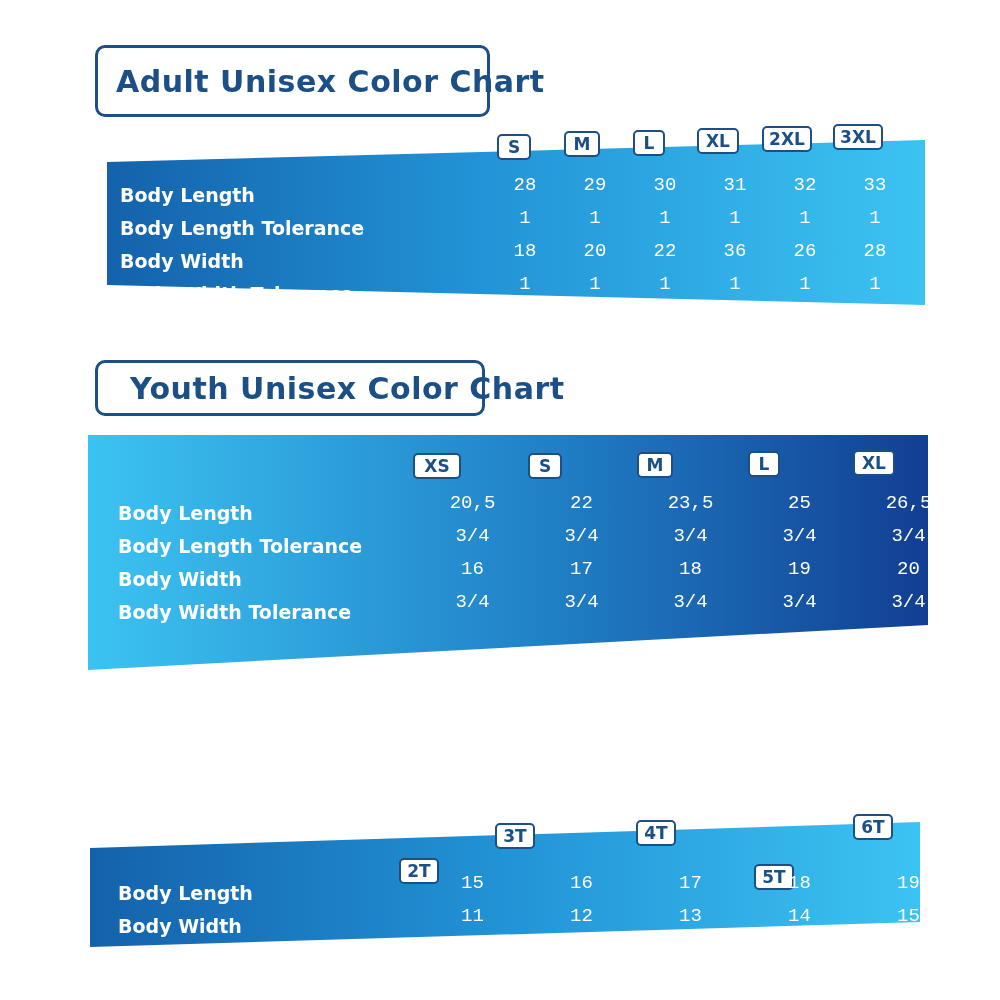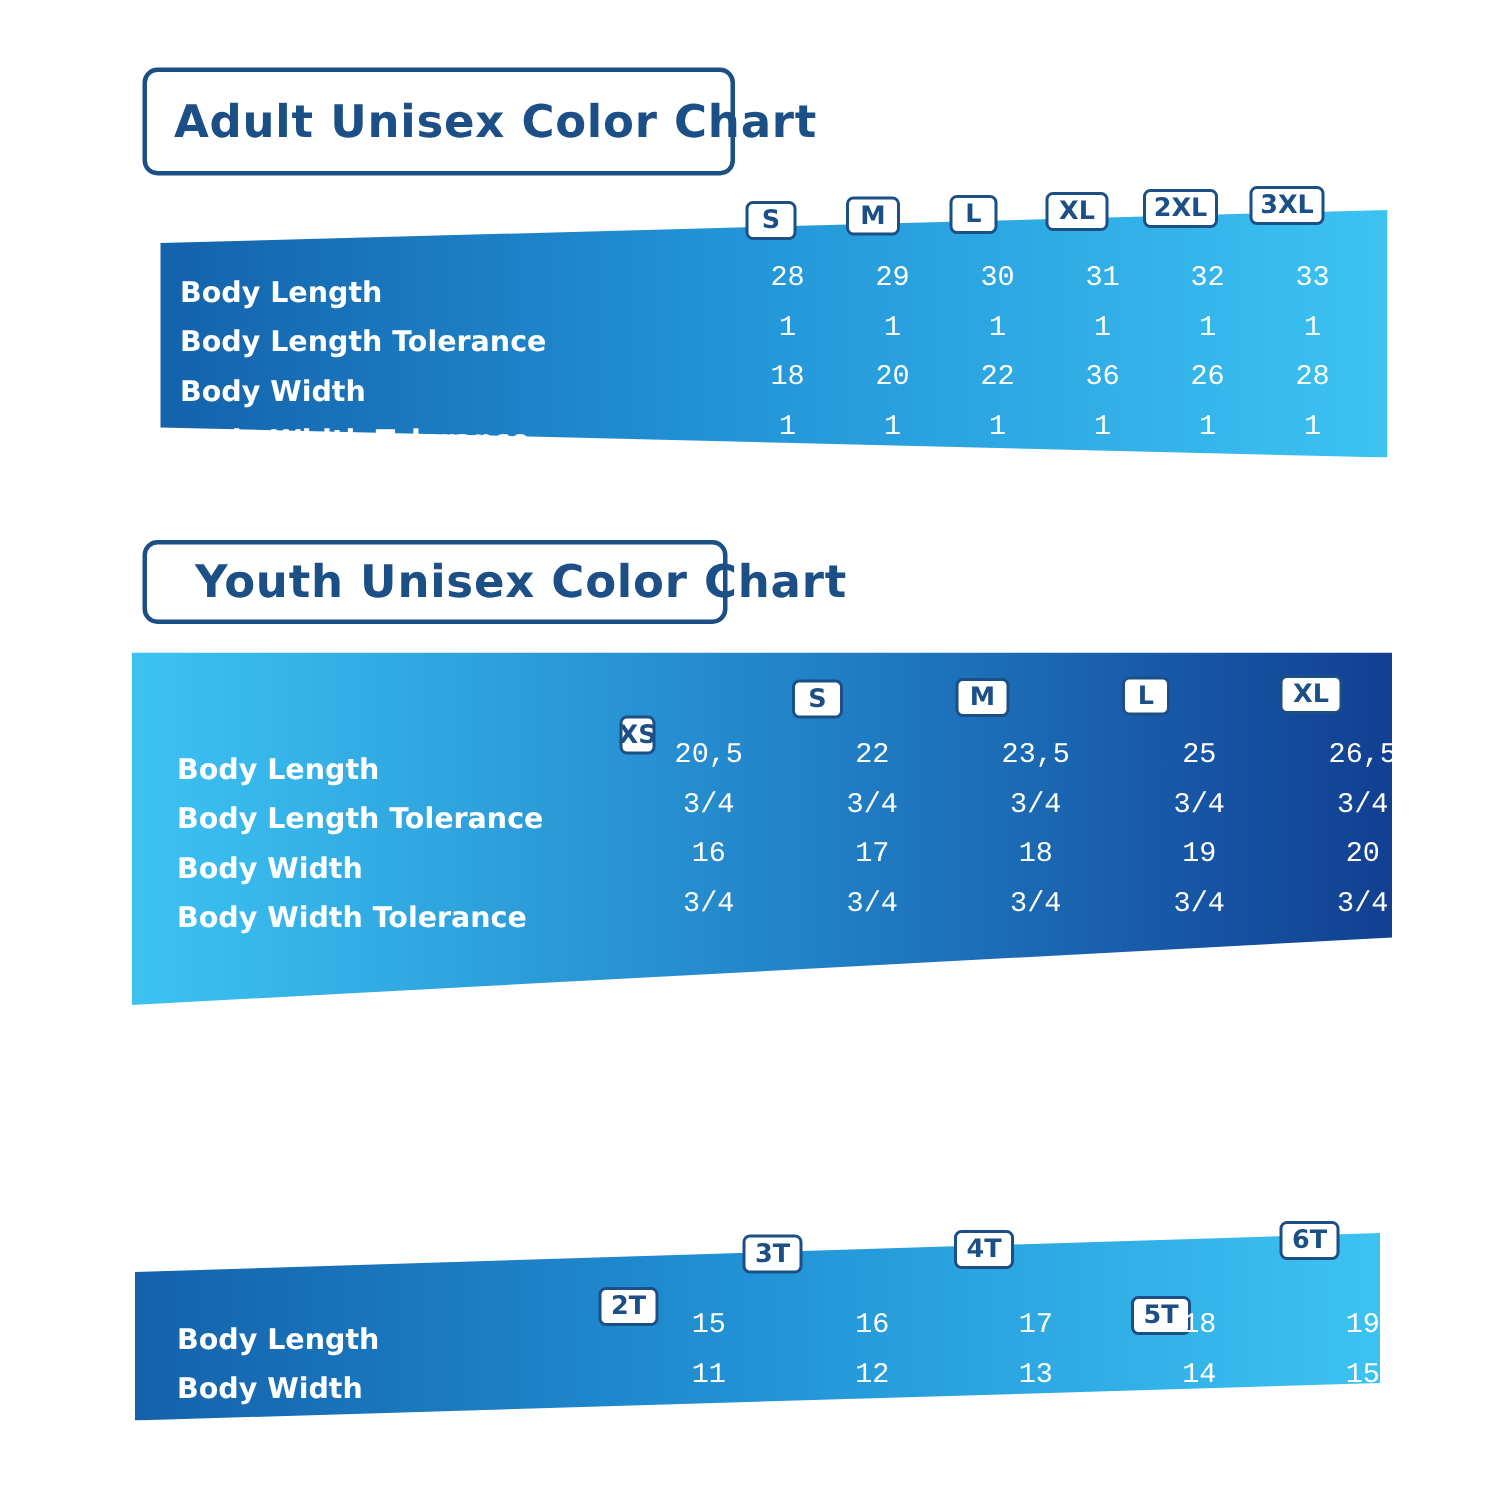--- a/index.html
+++ b/index.html
@@ -166,21 +166,21 @@
         <linearGradient id="gradYouth" x1="0" y1="0" x2="1" y2="0">
           <stop offset="0%" stop-color="#3cc3f2"></stop>
           <stop offset="55%" stop-color="#2080c6"></stop>
           <stop offset="100%" stop-color="#123f92"></stop>
         </linearGradient>
       </defs>
       <polygon points="0,0 840,0 840,190 0,235" fill="url(#gradYouth)"></polygon>
     </svg>
   </div>
 
-  <div class="chip" style="left:413px; top:477px; width:24px;">XS</div>
+  <div class="chip" style="left:413px; top:453px; width:48px;">XS</div>
   <div class="chip" style="left:528px; top:453px; width:34px;">S</div>
   <div class="chip" style="left:637px; top:452px; width:36px;">M</div>
   <div class="chip" style="left:748px; top:451px; width:32px;">L</div>
   <div class="chip" style="left:853px; top:450px; width:42px;">XL</div>
 
   <div class="tbl" style="left:118px; top:486px; width:800px; grid-template-columns: 300px repeat(5, 109px); grid-auto-rows: 33px;">
     <div class="rowlabel">Body Length</div>
     <div class="cell">20,5</div>
     <div class="cell">22</div>
     <div class="cell">23,5</div>

